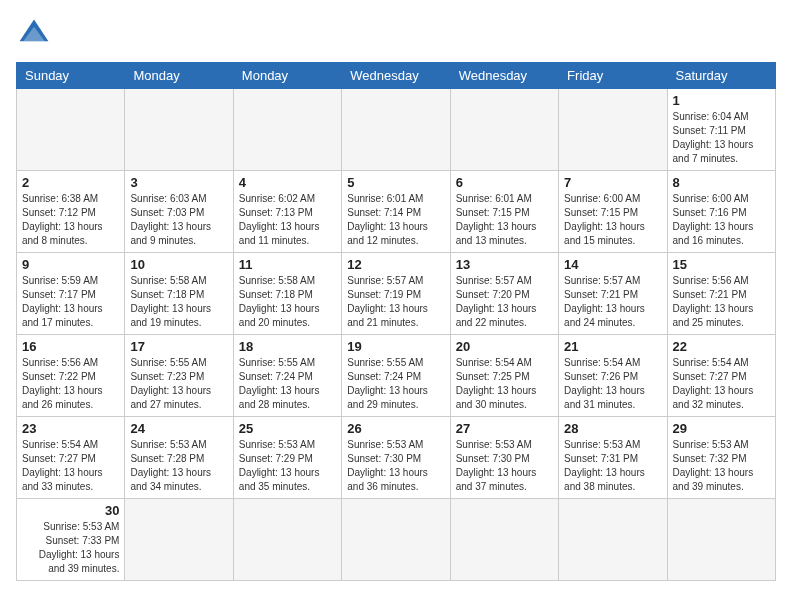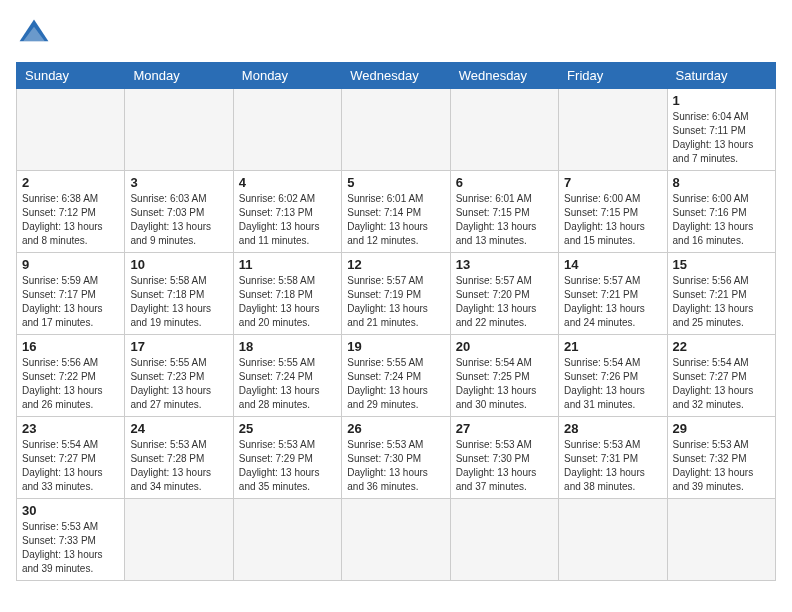--- a/index.html
+++ b/index.html
@@ -67,20 +67,21 @@
       font-size: 10px;
       color: #333;
       height: 78px;
       background: #fff;
     }
     td.empty {
       background: #f5f5f5;
     }
     td.last-row {
       height: 65px;
+      text-align: right;
     }
     .day-number {
       font-size: 13px;
       font-weight: bold;
       color: #222;
       display: block;
       margin-bottom: 2px;
     }
     .day-info {
       font-size: 10px;

